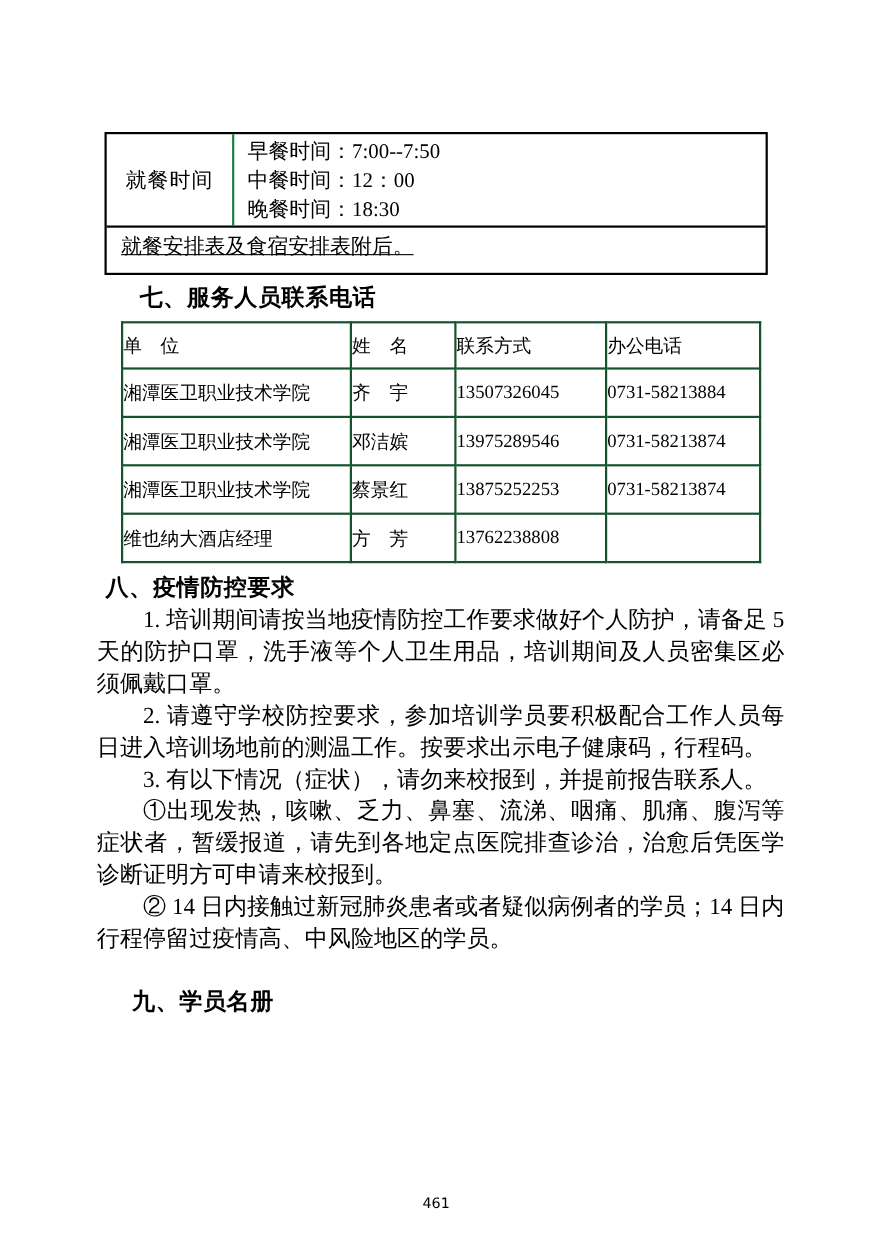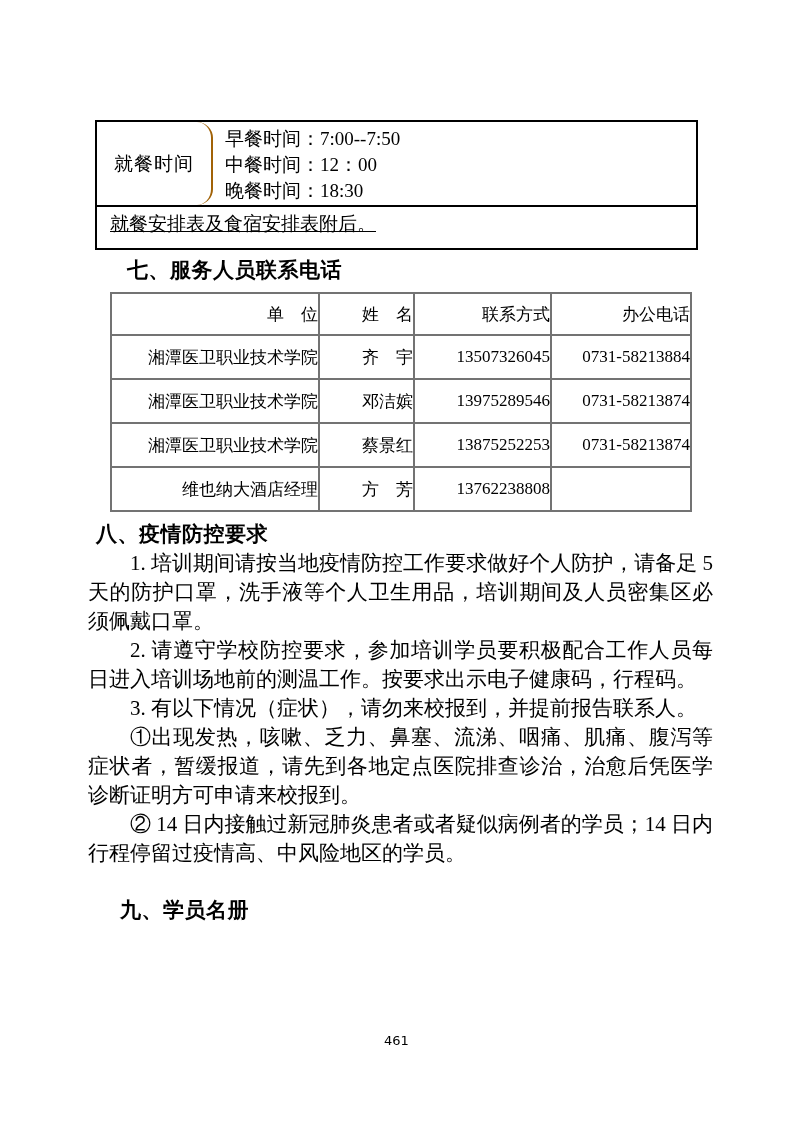--- a/index.html
+++ b/index.html
@@ -25,27 +25,26 @@
     width: 599px;
     border: 2px solid #000;
   }
   .dining-row1 {
     display: flex;
     height: 83px;
     border-bottom: 2px solid #000;
   }
   .dining-label-cell {
     width: 114px;
-    border-right: 2px solid #a16207;
+    border-right: 2px solid #15803d;
     display: flex;
     align-items: center;
     justify-content: center;
     font-size: 19px;
     letter-spacing: 1px;
-    border-radius: 16px;
   }
   .dining-times-cell {
     flex: 1;
     padding: 4px 0 0 12px;
   }
   .dining-time-line {
     font-size: 19px;
     line-height: 26px;
     white-space: nowrap;
   }
@@ -73,22 +72,22 @@
   .contact-table {
     position: absolute;
     left: 110px;
     top: 292px;
     width: 580px;
     border-collapse: collapse;
     table-layout: fixed;
     font-size: 17px;
   }
   .contact-table td, .contact-table th {
-    border: 2px solid #737373;
-    text-align: right;
+    border: 2px solid #14532d;
+    text-align: left;
     vertical-align: middle;
     font-weight: normal;
     padding: 0;
     overflow: hidden;
   }
   .contact-table th { height: 40px; }
   .contact-table td { height: 42px; }
 
   
   .paragraphs {
@@ -104,21 +103,21 @@
     text-indent: 2em;
     text-align: justify;
     text-justify: inter-ideograph;
   }
 
   
   .page-number {
     position: absolute;
     left: 0;
     right: 0;
-    top: 1033px;
+    top: 1087px;
     text-align: center;
     font-family: "DejaVu Sans", "Liberation Sans", sans-serif;
     font-size: 13px;
   }
 </style>
 </head>
 <body>
 
 <div class="page">
 

